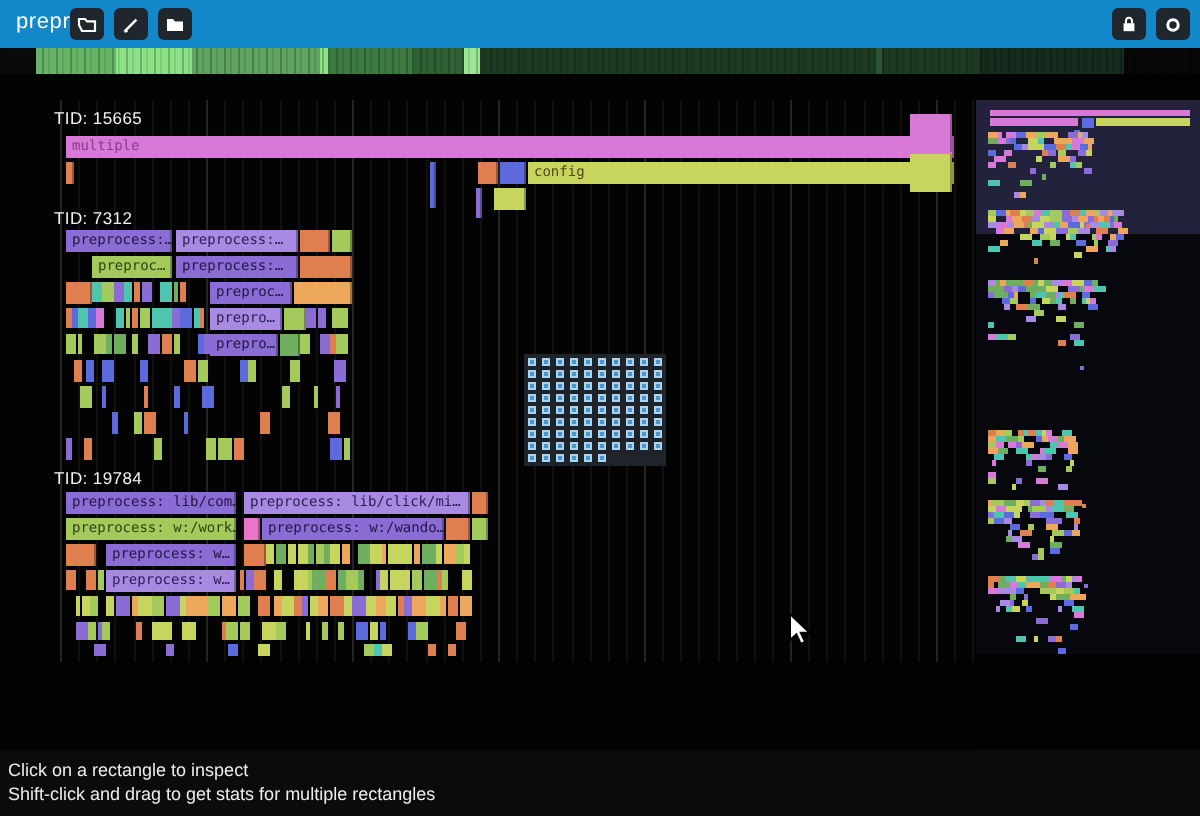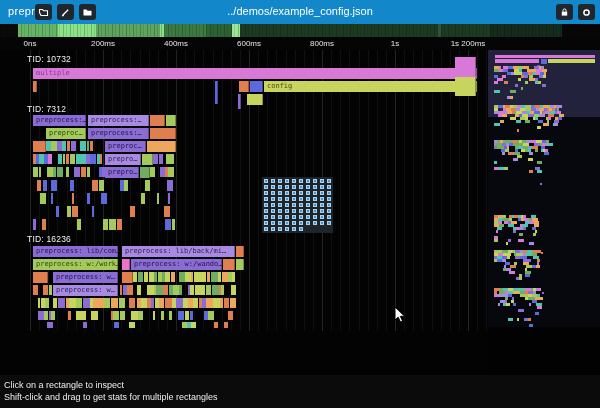--- a/index.html
+++ b/index.html
@@ -42,21 +42,20 @@
   #cursor{position:absolute;pointer-events:none;}
 </style>
 </head>
 <body>
 
 <div id="stage">
 
   <div id="header">
     <span id="app-name">prepro</span>
     <span id="left-buttons"></span>
-    <div id="doc-title">../demos/example_config.json</div>
     <span id="right-buttons"></span>
   <div class="tb-btn" style="left: 35px;">
         <svg width="11" height="11" viewBox="0 0 11 11">
           <path d="M1.5 2.5 H4.5 L5.5 3.7 H9.5 V8.5 H3 L1.5 5.5 Z" fill="none" stroke="#fff" stroke-width="1.1"></path>
         </svg>
       </div><div class="tb-btn" style="left: 57px;">
         <svg width="11" height="11" viewBox="0 0 11 11">
           <path d="M2.2 8.8 L8.2 2.8 M2.2 8.8 l1.6 -0.4" stroke="#fff" stroke-width="1.3"></path>
         </svg>
       </div><div class="tb-btn" style="left: 79px;">
@@ -69,29 +68,20 @@
           <path d="M4 4.6 V3.4 a1.5 1.5 0 0 1 3 0 V4.6" fill="none" stroke="#fff" stroke-width="1"></path>
         </svg>
       </div><div class="tb-btn" style="left: 578px;">
         <svg width="11" height="11" viewBox="0 0 11 11">
           <circle cx="5.5" cy="5.5" r="2.6" fill="none" stroke="#fff" stroke-width="1.5"></circle>
         </svg>
       </div></div>
 
   <div id="activity-strip"></div>
 
-  <div id="ruler">
-      <span class="tick-label" style="left: 30px;">0ns</span>
-      <span class="tick-label" style="left: 103px;">200ms</span>
-      <span class="tick-label" style="left: 176px;">400ms</span>
-      <span class="tick-label" style="left: 249px;">600ms</span>
-      <span class="tick-label" style="left: 322px;">800ms</span>
-      <span class="tick-label" style="left: 395px;">1s</span>
-      <span class="tick-label" style="left: 468px;">1s 200ms</span>
-    </div>
 
   <div id="flame">
     <div id="grid">
         <div class="gridline" style="left: 30px; background: rgba(255, 255, 255, 0.13);"></div>
         <div class="gridline" style="left: 39.125px; background: rgba(255, 255, 255, 0.055);"></div>
         <div class="gridline" style="left: 48.25px; background: rgba(255, 255, 255, 0.055);"></div>
         <div class="gridline" style="left: 57.375px; background: rgba(255, 255, 255, 0.055);"></div>
         <div class="gridline" style="left: 66.5px; background: rgba(255, 255, 255, 0.055);"></div>
         <div class="gridline" style="left: 75.625px; background: rgba(255, 255, 255, 0.055);"></div>
         <div class="gridline" style="left: 84.75px; background: rgba(255, 255, 255, 0.055);"></div>
@@ -134,23 +124,23 @@
         <div class="gridline" style="left: 422.375px; background: rgba(255, 255, 255, 0.055);"></div>
         <div class="gridline" style="left: 431.5px; background: rgba(255, 255, 255, 0.055);"></div>
         <div class="gridline" style="left: 440.625px; background: rgba(255, 255, 255, 0.055);"></div>
         <div class="gridline" style="left: 449.75px; background: rgba(255, 255, 255, 0.055);"></div>
         <div class="gridline" style="left: 458.875px; background: rgba(255, 255, 255, 0.055);"></div>
         <div class="gridline" style="left: 468px; background: rgba(255, 255, 255, 0.13);"></div>
         <div class="gridline" style="left: 477.125px; background: rgba(255, 255, 255, 0.055);"></div>
         <div class="gridline" style="left: 486.25px; background: rgba(255, 255, 255, 0.055);"></div>
       </div>
     <div id="track-labels">
-        <div class="track-label" style="left: 27px; top: 4px;">TID: 10732</div>
+        <div class="track-label" style="left: 27px; top: 4px;">TID: 15665</div>
         <div class="track-label" style="left: 27px; top: 54px;">TID: 7312</div>
-        <div class="track-label" style="left: 27px; top: 184px;">TID: 16236</div>
+        <div class="track-label" style="left: 27px; top: 184px;">TID: 19784</div>
       </div>
     <div id="bars-layer">
         <div class="bar" style="left: 33px; top: 18px; width: 444px; height: 11px; line-height: 11px; background: rgb(216, 121, 216); color: rgb(138, 61, 138);">multiple</div>
         <div class="bar" style="left: 33px; top: 31px; width: 4px; height: 11px; line-height: 11px; background: rgb(223, 127, 79);"></div>
         <div class="bar" style="left: 215px; top: 31px; width: 2px; height: 23px; line-height: 23px; background: rgb(93, 106, 219);"></div>
         <div class="bar" style="left: 239px; top: 31px; width: 10px; height: 11px; line-height: 11px; background: rgb(223, 127, 79);"></div>
         <div class="bar" style="left: 250px; top: 31px; width: 13px; height: 11px; line-height: 11px; background: rgb(93, 106, 219);"></div>
         <div class="bar" style="left: 264px; top: 31px; width: 213px; height: 11px; line-height: 11px; background: rgb(199, 212, 94); color: rgb(75, 75, 21);">config</div>
         <div class="bar" style="left: 247px; top: 44px; width: 16px; height: 11px; line-height: 11px; background: rgb(199, 212, 94);"></div>
         <div class="bar" style="left: 238px; top: 44px; width: 2px; height: 15px; line-height: 15px; background: rgb(138, 108, 212);"></div>
@@ -164,21 +154,21 @@
         <div class="bar" style="left: 88px; top: 78px; width: 61px; height: 11px; line-height: 11px; background: rgb(138, 108, 212); color: rgb(34, 23, 68);">preprocess:…</div>
         <div class="bar" style="left: 150px; top: 78px; width: 26px; height: 11px; line-height: 11px; background: rgb(223, 127, 79);"></div>
         <div class="bar" style="left: 33px; top: 91px; width: 13px; height: 11px; line-height: 11px; background: rgb(223, 127, 79);"></div>
         <div class="bar" style="left: 105px; top: 91px; width: 41px; height: 11px; line-height: 11px; background: rgb(138, 108, 212); color: rgb(34, 23, 68);">preproc…</div>
         <div class="bar" style="left: 147px; top: 91px; width: 29px; height: 11px; line-height: 11px; background: rgb(237, 167, 93);"></div>
         <div class="bar" style="left: 105px; top: 104px; width: 36px; height: 11px; line-height: 11px; background: rgb(168, 138, 226); color: rgb(42, 30, 82);">prepro…</div>
         <div class="bar" style="left: 142px; top: 104px; width: 11px; height: 11px; line-height: 11px; background: rgb(163, 202, 91);"></div>
         <div class="bar" style="left: 105px; top: 117px; width: 34px; height: 11px; line-height: 11px; background: rgb(138, 108, 212); color: rgb(34, 23, 68);">prepro…</div>
         <div class="bar" style="left: 140px; top: 117px; width: 10px; height: 11px; line-height: 11px; background: rgb(111, 174, 94);"></div>
         <div class="bar" style="left: 33px; top: 196px; width: 85px; height: 11px; line-height: 11px; background: rgb(138, 108, 212); color: rgb(34, 23, 68);">preprocess: lib/com…</div>
-        <div class="bar" style="left: 122px; top: 196px; width: 113px; height: 11px; line-height: 11px; background: rgb(168, 138, 226); color: rgb(42, 30, 82);">preprocess: lib/back/mi…</div>
+        <div class="bar" style="left: 122px; top: 196px; width: 113px; height: 11px; line-height: 11px; background: rgb(168, 138, 226); color: rgb(42, 30, 82);">preprocess: lib/click/mi…</div>
         <div class="bar" style="left: 236px; top: 196px; width: 8px; height: 11px; line-height: 11px; background: rgb(223, 127, 79);"></div>
         <div class="bar" style="left: 33px; top: 209px; width: 85px; height: 11px; line-height: 11px; background: rgb(163, 202, 91); color: rgb(46, 68, 20);">preprocess: w:/work…</div>
         <div class="bar" style="left: 122px; top: 209px; width: 8px; height: 11px; line-height: 11px; background: rgb(234, 116, 198);"></div>
         <div class="bar" style="left: 131px; top: 209px; width: 91px; height: 11px; line-height: 11px; background: rgb(138, 108, 212); color: rgb(34, 23, 68);">preprocess: w:/wando…</div>
         <div class="bar" style="left: 223px; top: 209px; width: 12px; height: 11px; line-height: 11px; background: rgb(223, 127, 79);"></div>
         <div class="bar" style="left: 236px; top: 209px; width: 8px; height: 11px; line-height: 11px; background: rgb(163, 202, 91);"></div>
         <div class="bar" style="left: 33px; top: 222px; width: 15px; height: 11px; line-height: 11px; background: rgb(223, 127, 79);"></div>
         <div class="bar" style="left: 53px; top: 222px; width: 65px; height: 11px; line-height: 11px; background: rgb(138, 108, 212); color: rgb(34, 23, 68);">preprocess: w…</div>
         <div class="bar" style="left: 122px; top: 222px; width: 11px; height: 11px; line-height: 11px; background: rgb(223, 127, 79);"></div>
         <div class="bar" style="left: 53px; top: 235px; width: 65px; height: 11px; line-height: 11px; background: rgb(168, 138, 226); color: rgb(42, 30, 82);">preprocess: w…</div>

